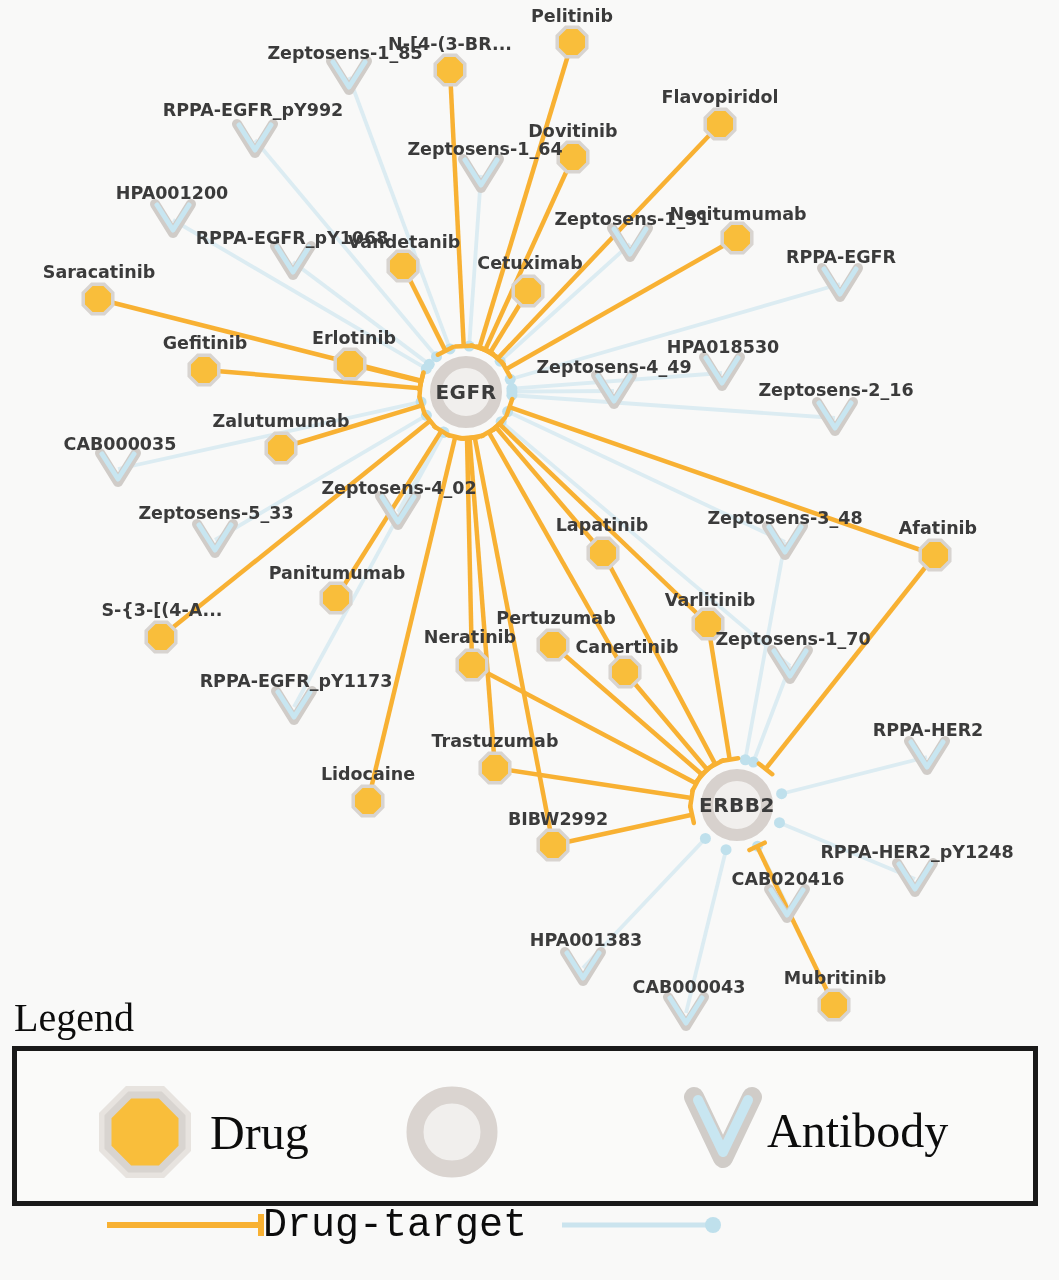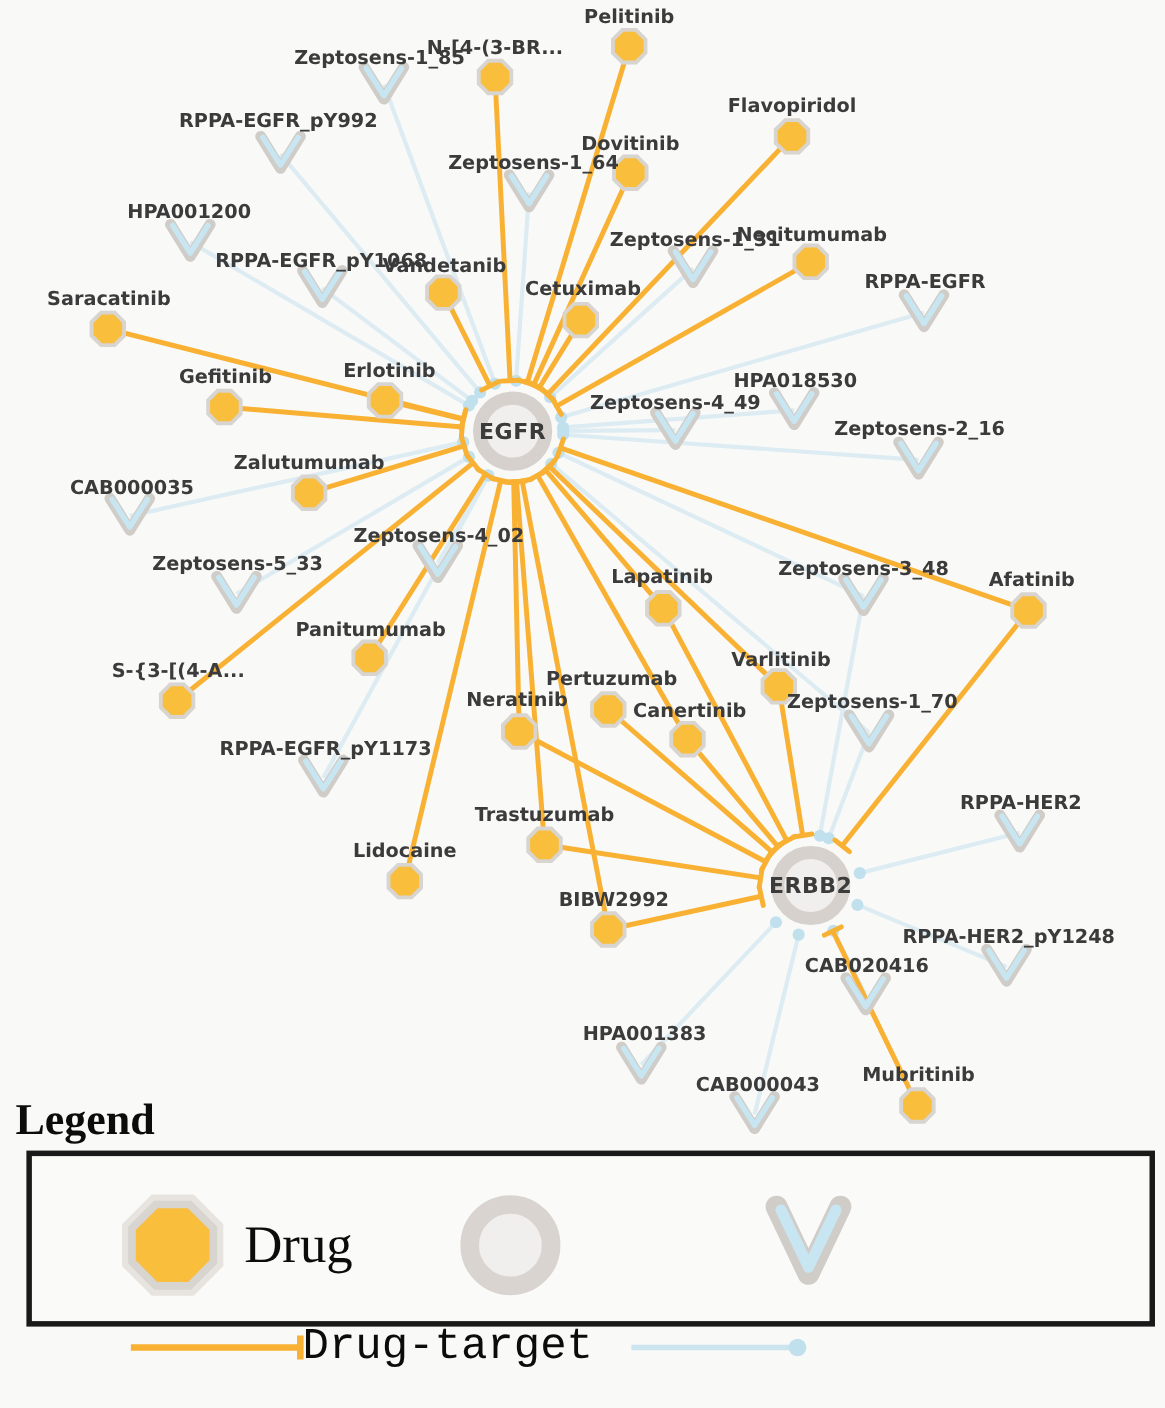--- a/index.html
+++ b/index.html
@@ -10,24 +10,24 @@
     overflow:hidden;
     font-family:"DejaVu Sans",sans-serif;
   }
   svg#graph{position:absolute;left:0;top:0;}
   .node-label{font-family:"DejaVu Sans",sans-serif;font-weight:700;font-size:17.5px;fill:#3B3B3B;}
   .gene-label{font-family:"DejaVu Sans",sans-serif;font-weight:700;font-size:20px;fill:#3B3B3B;letter-spacing:.5px;}
 
   
   .legend-title{
     position:absolute;left:14px;top:994px;
-    font-family:"Liberation Serif",serif;font-weight:700;font-size:40px;color:#0c0c0c;
+    font-family:"Liberation Serif",serif;font-weight:400;font-size:40px;color:#0c0c0c;
   }
   .legend-box{
-    position:absolute;left:24px;top:1046px;width:1026px;height:160px;
+    position:absolute;left:12px;top:1046px;width:1026px;height:160px;
     border:5px solid #1a1a1a;background:#FAFAF9;box-sizing:border-box;
   }
   .legend-item-label{
     position:absolute;transform:translateY(-50%);
     font-family:"Liberation Serif",serif;font-size:48px;color:#0c0c0c;white-space:nowrap;
   }
   .legend-edge-label{
     position:absolute;transform:translateY(-50%);
     font-family:Liberation Mono, monospace;font-size:40px;color:#0c0c0c;white-space:nowrap;
   }
@@ -371,20 +371,21 @@
     <div class="legend-item-label" style="left:193px;top:81px">Drug</div>
 
     <svg class="legend-icon" style="left:387px;top:33px" width="96" height="96" viewBox="-48 -48 96 96">
       <circle cx="0" cy="0" r="37" fill="#F1EFED" stroke="#DAD4D0" stroke-width="17"></circle>
     </svg>
 
     <svg class="legend-icon" style="left:660px;top:30px" width="92" height="96" viewBox="-46 -48 92 96">
       <polyline points="-29,-32 0,29 29,-32" fill="none" stroke="#D0CCC8" stroke-width="20" stroke-linecap="round" stroke-linejoin="round"></polyline>
       <polyline points="-25,-29 0,23 25,-29" fill="none" stroke="#C8E6F1" stroke-width="10" stroke-linecap="round" stroke-linejoin="round"></polyline>
     </svg>
+    <div class="legend-item-label" style="left:750px;top:79px">Antibody</div>
 
     <svg class="legend-icon" style="left:86px;top:160px" width="170" height="28" viewBox="0 0 170 28">
       <line x1="4" y1="14" x2="158" y2="14" stroke="#F8B133" stroke-width="6"></line>
       <line x1="158" y1="3" x2="158" y2="25" stroke="#F8B133" stroke-width="6"></line>
     </svg>
     <div class="legend-edge-label" style="left:246px;top:174px">Drug-target</div>
 
     <svg class="legend-icon" style="left:541px;top:160px" width="170" height="28" viewBox="0 0 170 28">
       <line x1="4" y1="14" x2="152" y2="14" stroke="#CBE4EE" stroke-width="5"></line>
       <circle cx="155" cy="14" r="8" fill="#BFE0EC"></circle>

